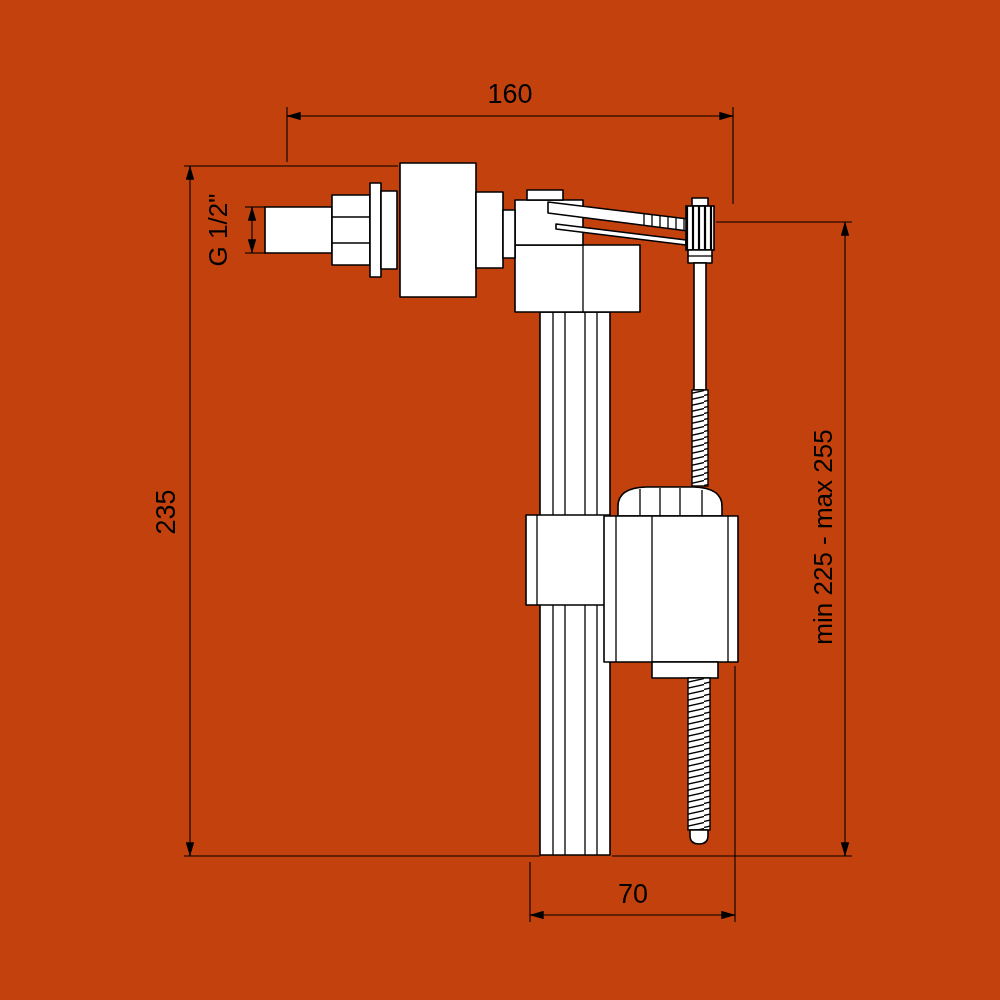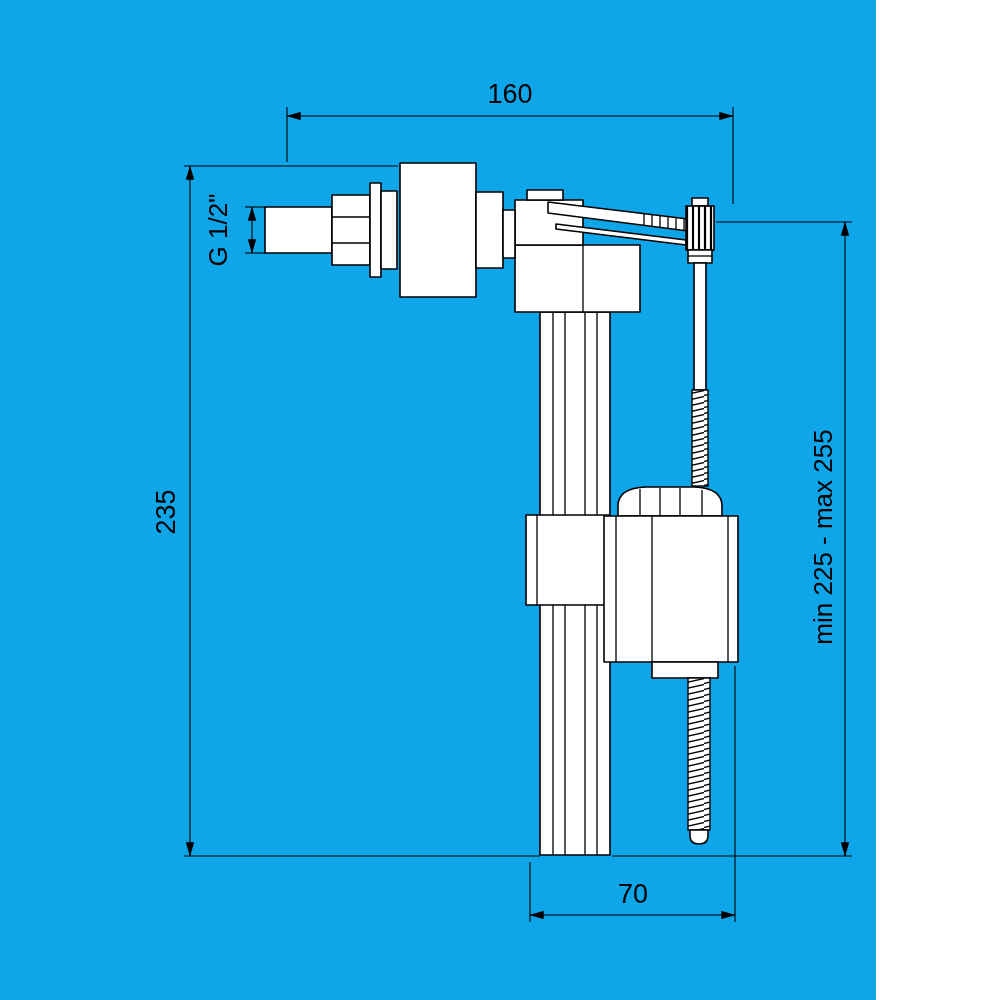--- a/index.html
+++ b/index.html
@@ -2,23 +2,23 @@
 <html><head>
 <meta charset="utf-8">
 <style>
   html, body {
     margin: 0;
     padding: 0;
     background: #ffffff;
   }
   .canvas {
     position: relative;
-    width: 876px;
+    width: 1000px;
     height: 1000px;
-    background: #0ea5e9;
+    background: #c2410c;
     overflow: hidden;
     font-family: "Liberation Sans", sans-serif;
   }
   svg { display: block; }
   .obj {
     stroke: #000000;
     stroke-width: 1.6;
     fill: #ffffff;
     stroke-linejoin: round;
     stroke-linecap: butt;

